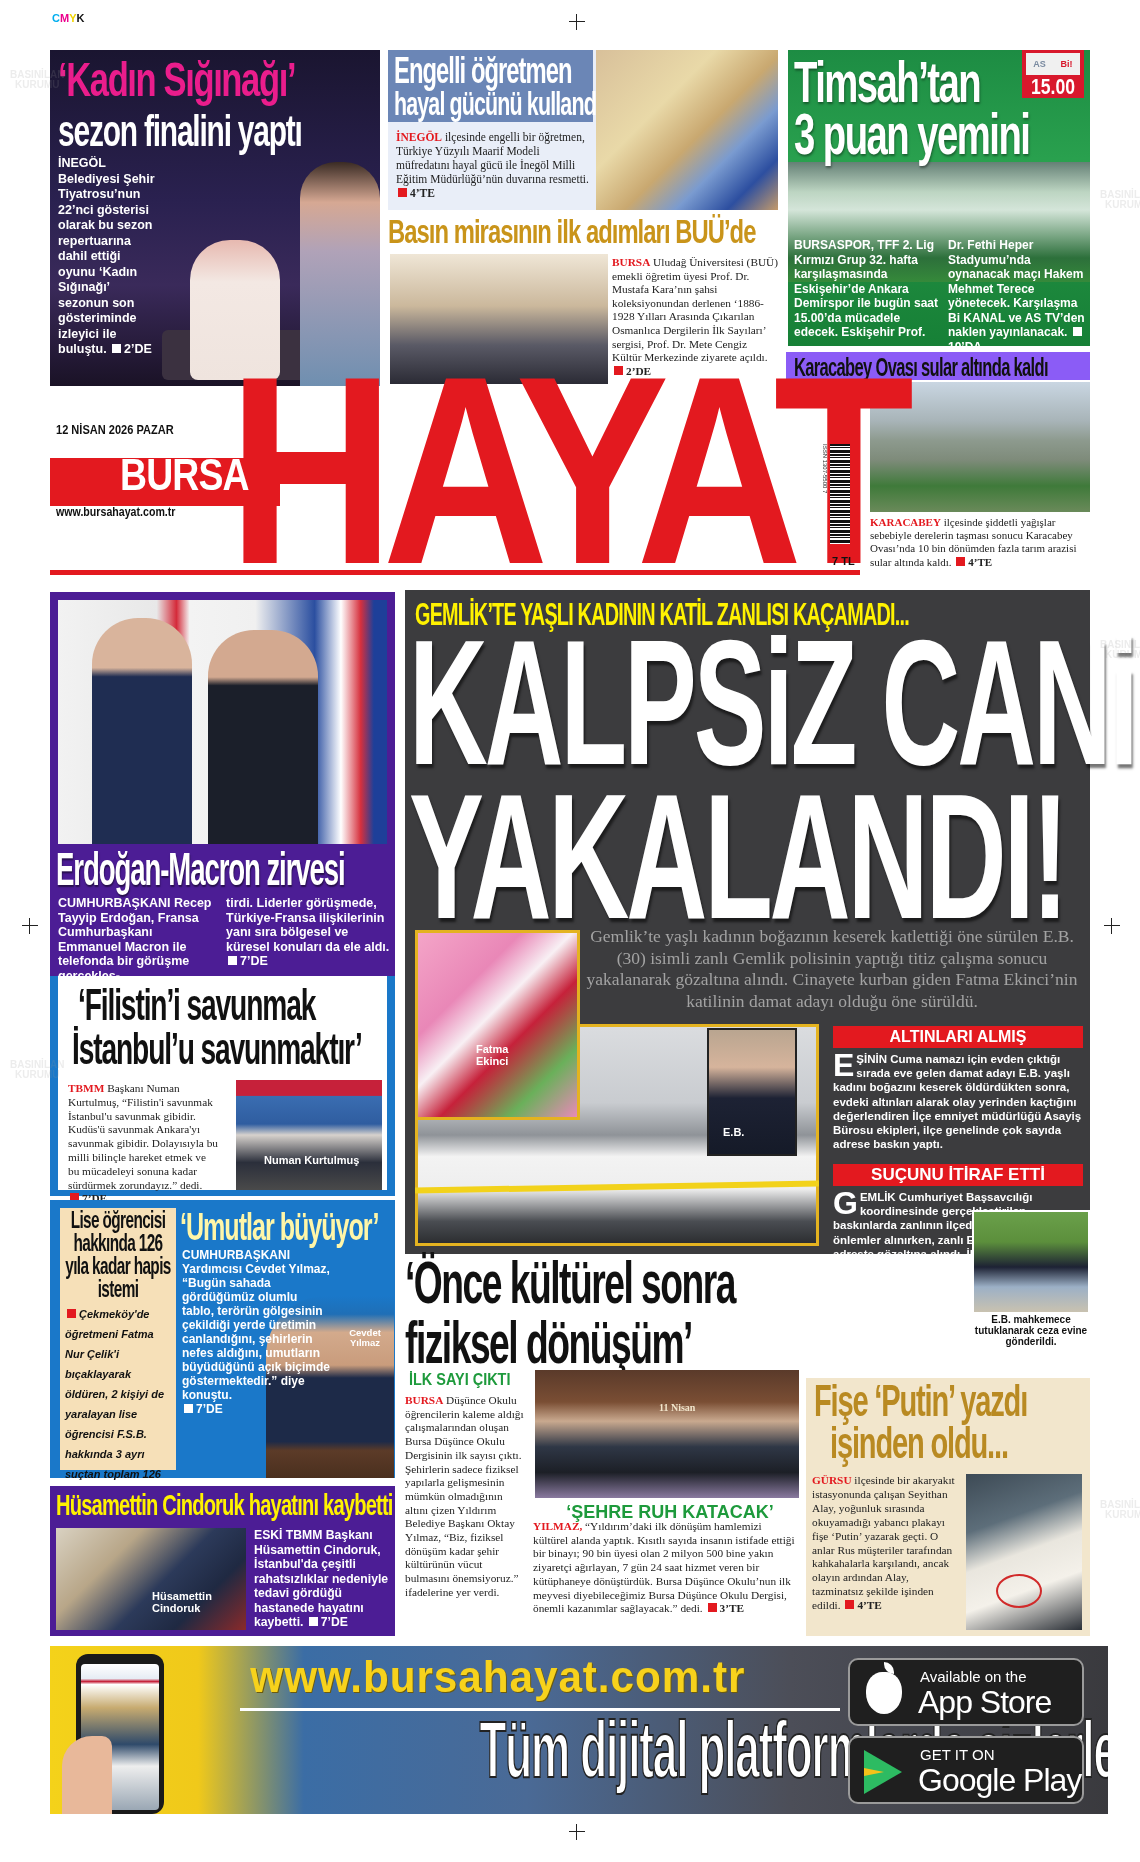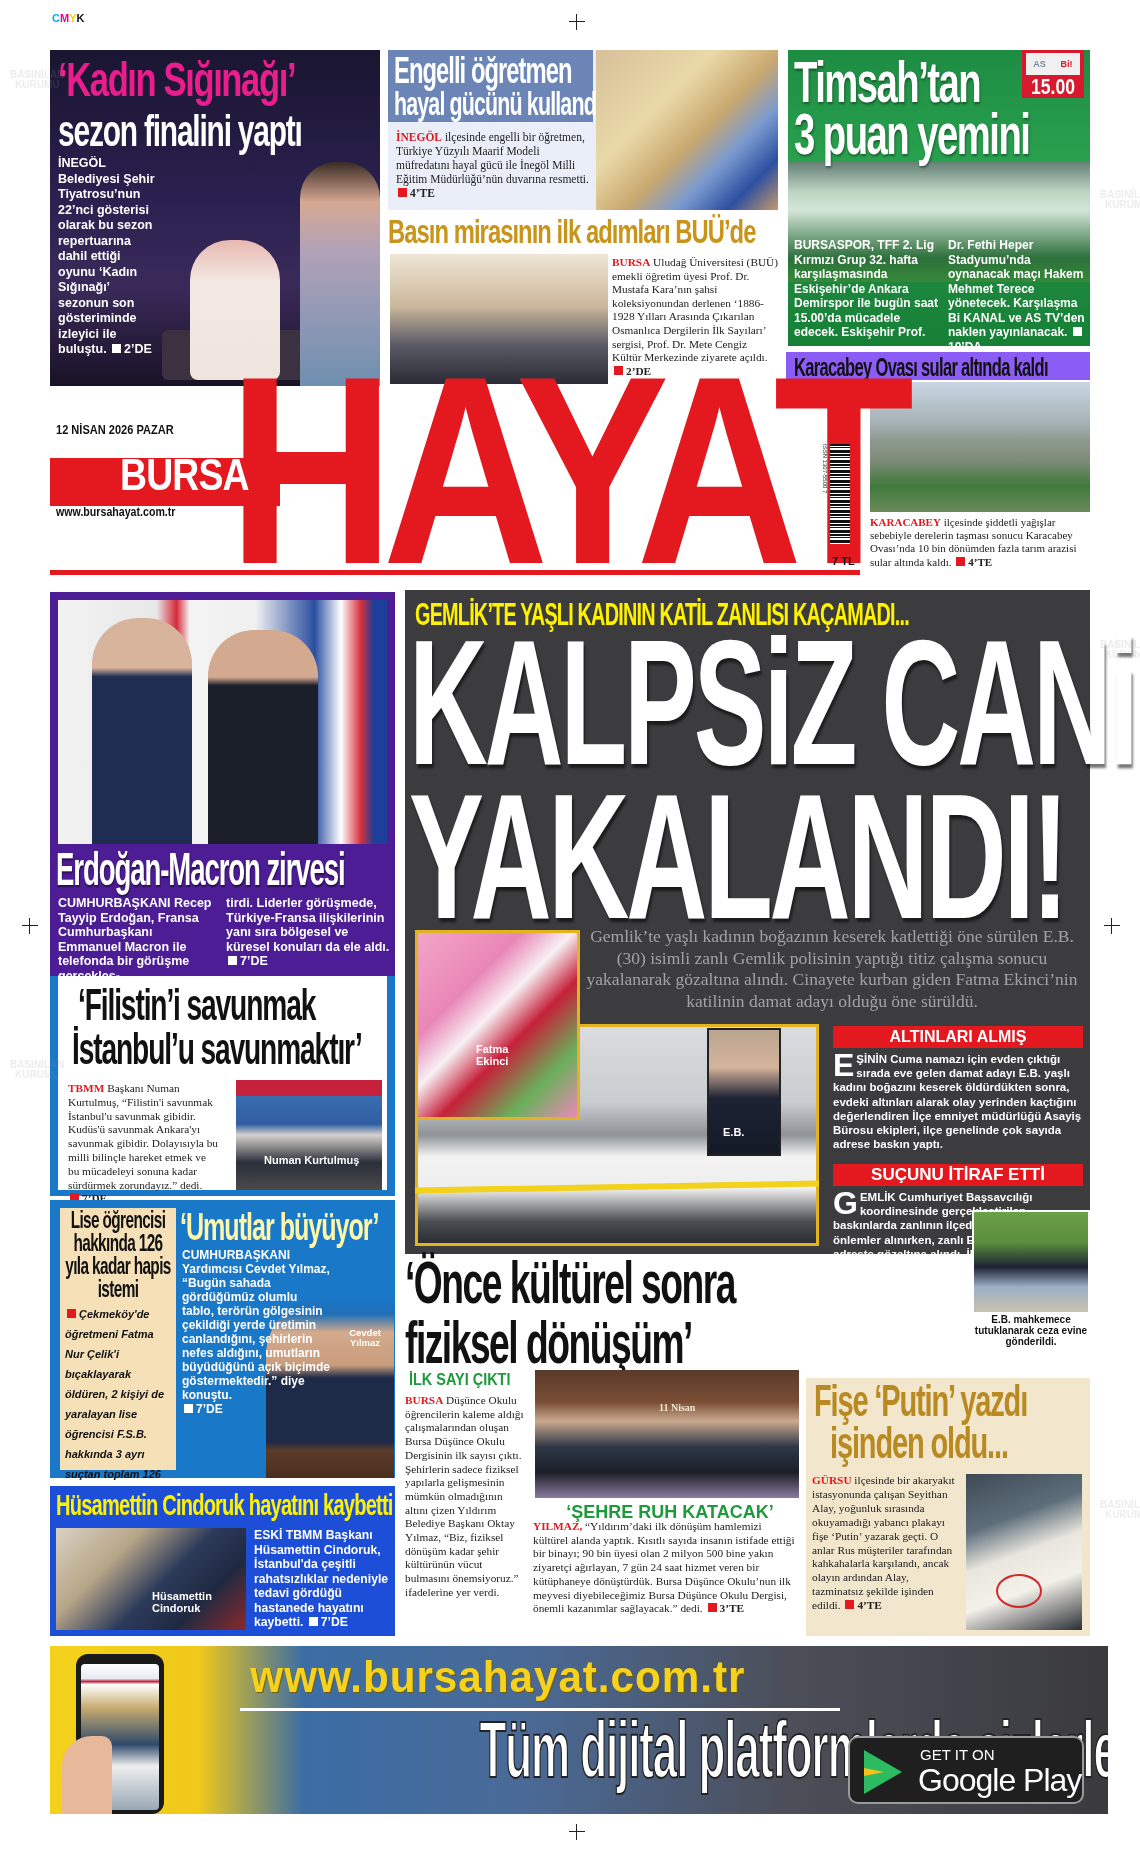--- a/index.html
+++ b/index.html
@@ -92,36 +92,36 @@
 
   #umut { left: 50px; top: 1200px; width: 345px; height: 278px; background: #1a78c9; }
   #umut .side { position: absolute; left: 10px; top: 8px; width: 116px; height: 262px; background: #f6e0b8; }
   #umut .side .h { font-size: 24px; color: #111; line-height: 23px; text-align: center; transform: scaleX(0.64); transform-origin: center top; width: 180px; margin-left: -32px; }
   #umut .side .b { padding: 4px 5px; font-size: 11px; font-weight: 700; line-height: 20px; color: #111; font-style: italic; }
   #umut .h1 { position: absolute; left: 130px; top: 6px; font-size: 38px; color: #fff6a8; white-space: nowrap; transform: scaleX(0.66); }
   #umut .body { position: absolute; left: 132px; top: 48px; width: 205px; color: #fff; font-size: 12px; font-weight: 700; line-height: 14px; }
   #umut .photo { left: 216px; top: 96px; width: 128px; height: 182px; background: linear-gradient(180deg,#1a78c9 0%,#1f6fb6 10%,#d3aa8c 20%,#c99c7c 38%,#1d2a48 45%,#1d2a48 80%,#5c3b28 85%,#4a2f1e 100%); border-radius: 60px 0 0 0; }
   #umut .cap { position: absolute; left: 292px; top: 128px; color: #fff; font-size: 9.5px; font-weight: 700; line-height: 10px; text-align: center; }
 
-  #cindoruk { left: 50px; top: 1486px; width: 345px; height: 150px; background: #1d4ed8; }
+  #cindoruk { left: 50px; top: 1486px; width: 345px; height: 150px; background: #4c1d95; }
   #cindoruk .h1 { position: absolute; left: 6px; top: 2px; font-size: 30px; color: #fff200; white-space: nowrap; transform: scaleX(0.67); }
   #cindoruk .photo { left: 6px; top: 42px; width: 190px; height: 102px; background: linear-gradient(135deg,#d9d2c2 0%,#b8a688 30%,#2c3a5a 55%,#1f2942 75%,#8a2a2a 100%); }
   #cindoruk .cap { position: absolute; left: 102px; top: 82px; color: #fff; font-size: 11px; font-weight: 700; line-height: 12px; }
   #cindoruk .body { position: absolute; left: 204px; top: 42px; width: 140px; color: #fff; font-size: 12.2px; font-weight: 700; line-height: 14.5px; }
 
   
   #main { left: 405px; top: 590px; width: 685px; height: 664px; background: #3c3c3e; }
   #main .kicker { position: absolute; left: 10px; top: 6px; font-size: 32px; color: #fff200; white-space: nowrap; transform: scaleX(0.62); }
   #main .big1 { position: absolute; left: 4px; top: 24px; font-size: 210px; color: #fff; white-space: nowrap; transform: scaleX(0.52) scaleY(0.85); line-height: 1; letter-spacing: -6px; text-shadow: 3px 4px 4px rgba(0,0,0,.55); }
   #main .big2 { position: absolute; left: 4px; top: 178px; font-size: 210px; color: #fff; white-space: nowrap; transform: scaleX(0.535) scaleY(0.85); line-height: 1; letter-spacing: -6px; text-shadow: 3px 4px 4px rgba(0,0,0,.55); }
   #main .deck { position: absolute; left: 172px; top: 336px; width: 510px; text-align: center; color: #a3a3a3; font-size: 17.5px; line-height: 21.5px; }
   #main .ph-fatma { left: 10px; top: 340px; width: 165px; height: 190px; background: linear-gradient(135deg,#f4a5c8 0%,#e987b7 30%,#f8f0f4 45%,#c6213a 60%,#6ab05a 80%,#e88ab8 100%); border: 3px solid #e4b320; z-index: 2; }
   #main .ph-fatma .cap { position: absolute; left: 58px; top: 110px; color: #fff; font-size: 11px; font-weight: 700; line-height: 12px; }
   #main .ph-scene { left: 10px; top: 434px; width: 404px; height: 222px; background: linear-gradient(180deg,#dadcdf 0%,#c9ccd0 35%,#8f9398 50%,#f3f3f3 60%,#eeeeee 75%,#4a4d52 90%,#2c2e31 100%); border: 3px solid #e4b320; }
-  #main .ph-eb { left: 302px; top: 438px; width: 74px; height: 128px; background: linear-gradient(180deg,#b9a590 0%,#d6b49c 30%,#1d2234 55%,#151a28 100%); border: 2px solid #222; z-index: 3; }
+  #main .ph-eb { left: 302px; top: 438px; width: 90px; height: 128px; background: linear-gradient(180deg,#b9a590 0%,#d6b49c 30%,#1d2234 55%,#151a28 100%); border: 2px solid #222; z-index: 3; }
   #main .ph-eb .cap { position: absolute; left: 14px; top: 96px; color: #fff; font-size: 11px; font-weight: 700; }
   #main .tape { position: absolute; left: 10px; top: 594px; width: 404px; height: 6px; background: #f2d21b; transform: rotate(-1deg); z-index: 2; }
   #main .bar1 { position: absolute; left: 428px; top: 436px; width: 250px; height: 22px; background: #e3191f; color: #fff; font-size: 16px; font-weight: 700; text-align: center; line-height: 22px; }
   #main .t1 { position: absolute; left: 428px; top: 462px; width: 252px; color: #fff; font-size: 11.5px; font-weight: 700; line-height: 14.2px; }
   #main .bar2 { position: absolute; left: 428px; top: 574px; width: 250px; height: 22px; background: #e3191f; color: #fff; font-size: 17px; font-weight: 700; text-align: center; line-height: 22px; }
   #main .t2 { position: absolute; left: 428px; top: 600px; width: 252px; color: #fff; font-size: 11.5px; font-weight: 700; line-height: 14.2px; }
   .dropcap { float: left; font-size: 32px; line-height: 26px; margin: 0 2px 0 0; font-weight: 700; color: #fff; }
 
   
   #court { left: 972px; top: 1210px; width: 118px; height: 134px; background: #fff; }
@@ -320,20 +320,25 @@
 </div>
 
 <div id="banner" class="abs">
   <div class="phone">
       <div class="scr"></div>
     </div>
   <div class="hand"></div>
   <div class="url">www.bursahayat.com.tr</div>
   <div class="rule"></div>
   <div class="tag">Tüm dijital platformlarda sizlerleyiz</div>
+  <div id="appstore" class="storebtn">
+    <div class="apple"></div>
+    <div class="small">Available on the</div>
+    <div class="big">App Store</div>
+  </div>
   <div id="playstore" class="storebtn">
     <div class="play"></div>
     <div class="small">GET IT ON</div>
     <div class="big">Google Play</div>
   </div>
 </div>
 
 <div class="wm" style="left:10px;top:70px"><span>BASINİLAN</span><br><span>KURUMU</span></div>
 <div class="wm" style="left:1100px;top:190px"><span>BASINİLAN</span><br><span>KURUMU</span></div>
 <div class="wm" style="left:1100px;top:640px"><span>BASINİLAN</span><br><span>KURUMU</span></div>

